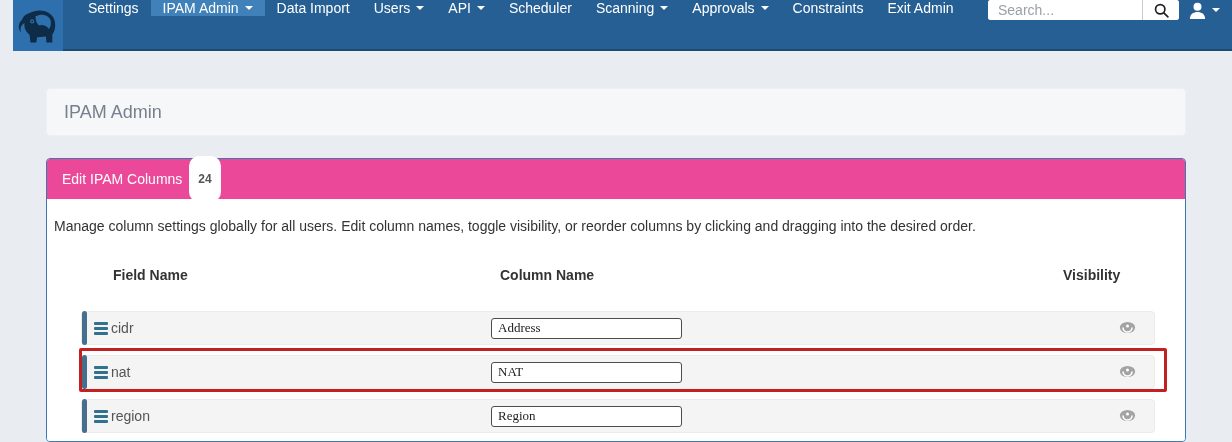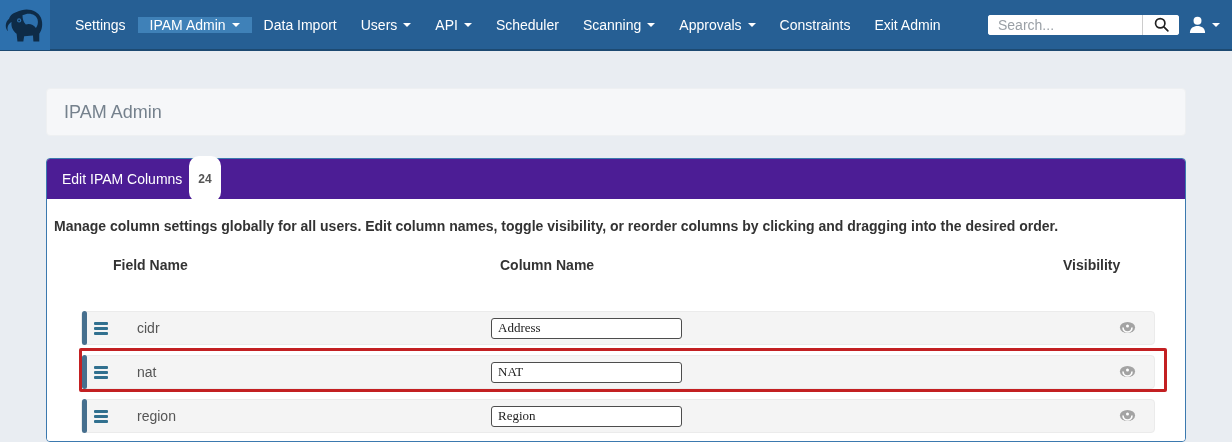--- a/index.html
+++ b/index.html
@@ -1,21 +1,21 @@
 <!DOCTYPE html>
 <html><head>
 <meta charset="utf-8">
 <style>
   * { margin:0; padding:0; box-sizing:border-box; }
   html,body { width:1232px; height:442px; overflow:hidden; }
   body { font-family:"Liberation Sans", sans-serif; background:#e9edf2; }
 
   
   .navbar { height:51px; background:#265f94; border-bottom:2px solid #1d4a72;
-            display:flex; align-items:center; position:relative; }
+            display:flex; align-items:flex-start; position:relative;margin-left:13px; }
   .logo { width:50px; height:51px; background:#2d70ad; display:flex;
           align-items:center; justify-content:center; flex:0 0 auto; }
   .nav-links { display:flex; align-items:stretch; margin-left:13px; }
   .nav-item { display:flex; align-items:center; padding:0 12px; color:#fff;
               font-size:14px; text-decoration:none; white-space:nowrap; cursor:pointer; }
   .nav-item.active { background:#3f81b8; }
   .caret-after::after { content:""; display:inline-block; margin-left:6px;
         border-left:4px solid transparent; border-right:4px solid transparent;
         border-top:4px solid #fff; vertical-align:middle; }
   .nav-right { margin-left:auto; display:flex; align-items:center; }
@@ -30,47 +30,47 @@
   .user-menu .ucaret { width:0; height:0; border-left:4px solid transparent;
         border-right:4px solid transparent; border-top:4px solid #fff; margin-left:5px; }
 
   
   .page-header { margin:37px 46px 0; height:48px; background:#f6f7f9;
                  border:1px solid #eef0f2; border-radius:4px;
                  display:flex; align-items:center; }
   .page-header span { padding-left:17px; font-size:18px; color:#75818d; }
 
   .panel { margin:22px 46px 0; border:1px solid #3b79af; border-radius:4px; }
-  .panel-head { background:#4c1d95; height:40px; border-radius:3px 3px 0 0;
+  .panel-head { background:#ec4899; height:40px; border-radius:3px 3px 0 0;
                 display:flex; align-items:center; padding:0 15px; }
   .panel-title { color:#fff; font-size:14px; }
   .panel-badge { background:#fff; color:#555; font-size:12px; font-weight:bold;
                  border-radius:10px; padding:16px 9px; margin-left:7px; }
   .panel-body { background:#fff; height:242px; position:relative;
                 border-radius:0 0 3px 3px; }
   .panel-desc { position:absolute; top:19px; left:7px; right:10px;
-                font-size:14px; color:#333;font-weight:bold; }
-
-  .tbl-headers { position:absolute; top:58px; left:0; right:0; height:16px; }
+                font-size:14px; color:#333; }
+
+  .tbl-headers { position:absolute; top:68px; left:0; right:0; height:16px; }
   .tbl-headers span { position:absolute; font-size:14px; font-weight:bold; color:#333; }
   .th-field { left:66px; }
   .th-column { left:453px; }
   .th-vis { left:1016px; }
 
   .rows { position:absolute; top:112px; left:34px; right:30px; }
   .row-wrap { position:relative; margin-bottom:10px; }
   .col-row { position:relative; height:34px; background:#f4f4f4;
              border:1px solid #ebebeb; border-radius:4px;
              display:flex; align-items:center; }
   .accent { position:absolute; left:0; top:-1px; bottom:-1px; width:5px;
             background:#466f8e; border-radius:3px; }
   .grip { margin-left:12px; display:inline-flex; flex-direction:column; cursor:grab; }
   .grip i { display:block; width:14px; height:3px; background:#31708f;
             border-radius:1px; margin:1px 0; }
-  .fname { margin-left:29px; font-size:14px; color:#555; }
+  .fname { margin-left:3px; font-size:14px; color:#555; }
   .cinput { position:absolute; left:409px; width:191px; height:21px;
             border:1px solid #4d4d4d; border-radius:3px; padding:1px 6px;
             font-size:13px; color:#222; font-family:Liberation Serif, serif;
             background:#fff; }
   .eye { position:absolute; right:18px; top:9px; line-height:0; cursor:pointer; }
 
   .red-box { position:absolute; top:-7px; bottom:-3px; left:-2px; right:-12px;
              border:3px solid #c32022; border-radius:2px; pointer-events:none; z-index:5; }
 </style>
 </head>

